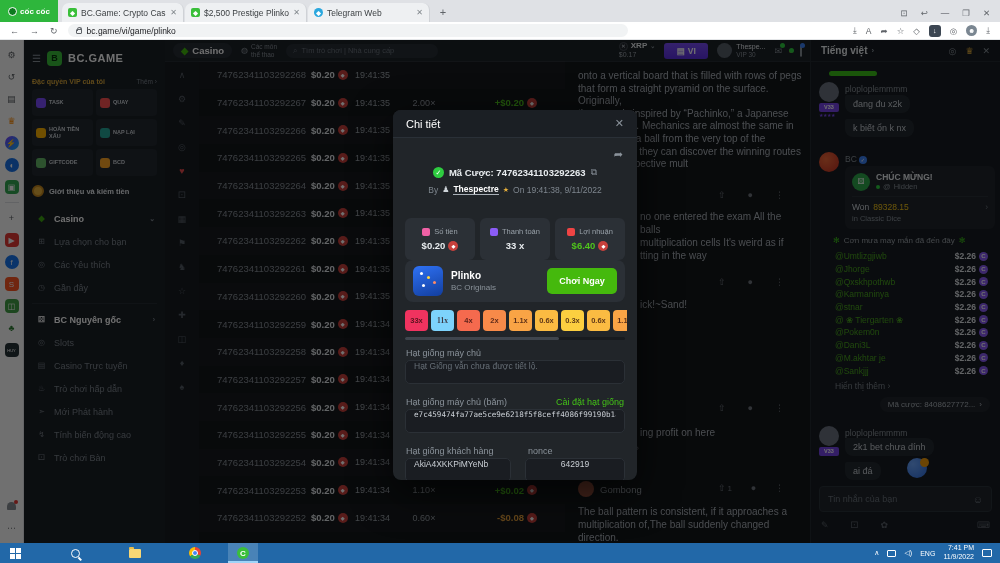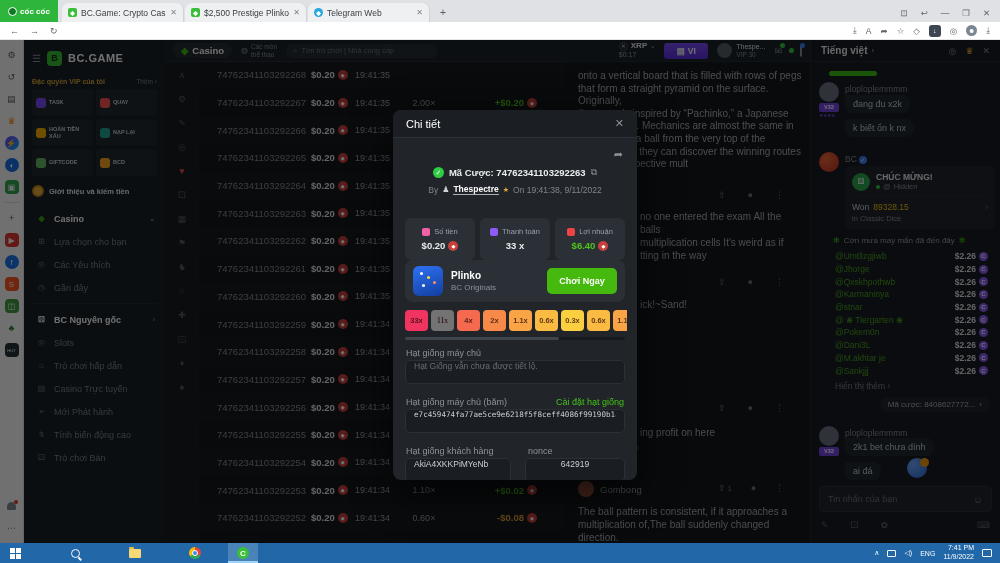--- a/index.html
+++ b/index.html
@@ -248,20 +248,24 @@
       <span>✕</span>
     </div>
   </div>
 
   <div class="toolbar">
     <div class="navbtns">
       <span>←</span>
       <span>→</span>
       <span>↻</span>
     </div>
+    <div class="omni">
+      <span class="lock"></span>
+      <span class="url">bc.game/vi/game/plinko</span>
+    </div>
     <div class="tb-icons">
       <span>⤓</span>
       <span>A</span>
       <span>➦</span>
       <span>☆</span>
       <span>◇</span>
       <span class="extbtn">↓</span>
       <span>◎</span>
       <span class="avatar-sm">☻</span>
       <span>⤓</span>
@@ -368,27 +372,27 @@
           <span class="chev">›</span>
         </div>
         <div>
 
             <div class="mi">
               <span class="ico">◎</span>
               <span>Slots</span>
             </div>
 
             <div class="mi">
+              <span class="ico">▤</span>
+              <span>Casino Trực tuyến</span>
+            </div>
+
+            <div class="mi">
               <span class="ico">♨</span>
               <span>Trò chơi hấp dẫn</span>
-            </div>
-
-            <div class="mi">
-              <span class="ico">▤</span>
-              <span>Casino Trực tuyến</span>
             </div>
 
             <div class="mi">
               <span class="ico">➣</span>
               <span>Mới Phát hành</span>
             </div>
 
             <div class="mi">
               <span class="ico">↯</span>
               <span>Tính biến động cao</span>
@@ -969,21 +973,21 @@
         </span>
         <span>
           <div class="plname">Plinko</div>
           <div class="plprov">BC Originals</div>
         </span>
         <span class="playbtn">Chơi Ngay</span>
       </div>
       <div class="chips">
 
       <span class="chip" style="background: rgb(240, 51, 95);">33x</span>
-          <span class="chip" style="background: #737373; font-family: Liberation Serif, serif;">11x</span>
+          <span class="chip" style="background: #7dd3fc; font-family: Liberation Serif, serif;">11x</span>
           <span class="chip" style="background: rgb(245, 106, 78);">4x</span>
           <span class="chip" style="background: rgb(247, 138, 73);">2x</span>
           <span class="chip" style="background: rgb(249, 164, 69);">1.1x</span>
           <span class="chip" style="background: rgb(251, 187, 66);">0.6x</span>
           <span class="chip" style="background: rgb(252, 207, 64);">0.3x</span>
           <span class="chip" style="background: rgb(251, 187, 66);">0.6x</span>
           <span class="chip" style="background: rgb(249, 164, 69);">1.1x</span>
         </div>
       <div class="scroll">
           <i></i>

